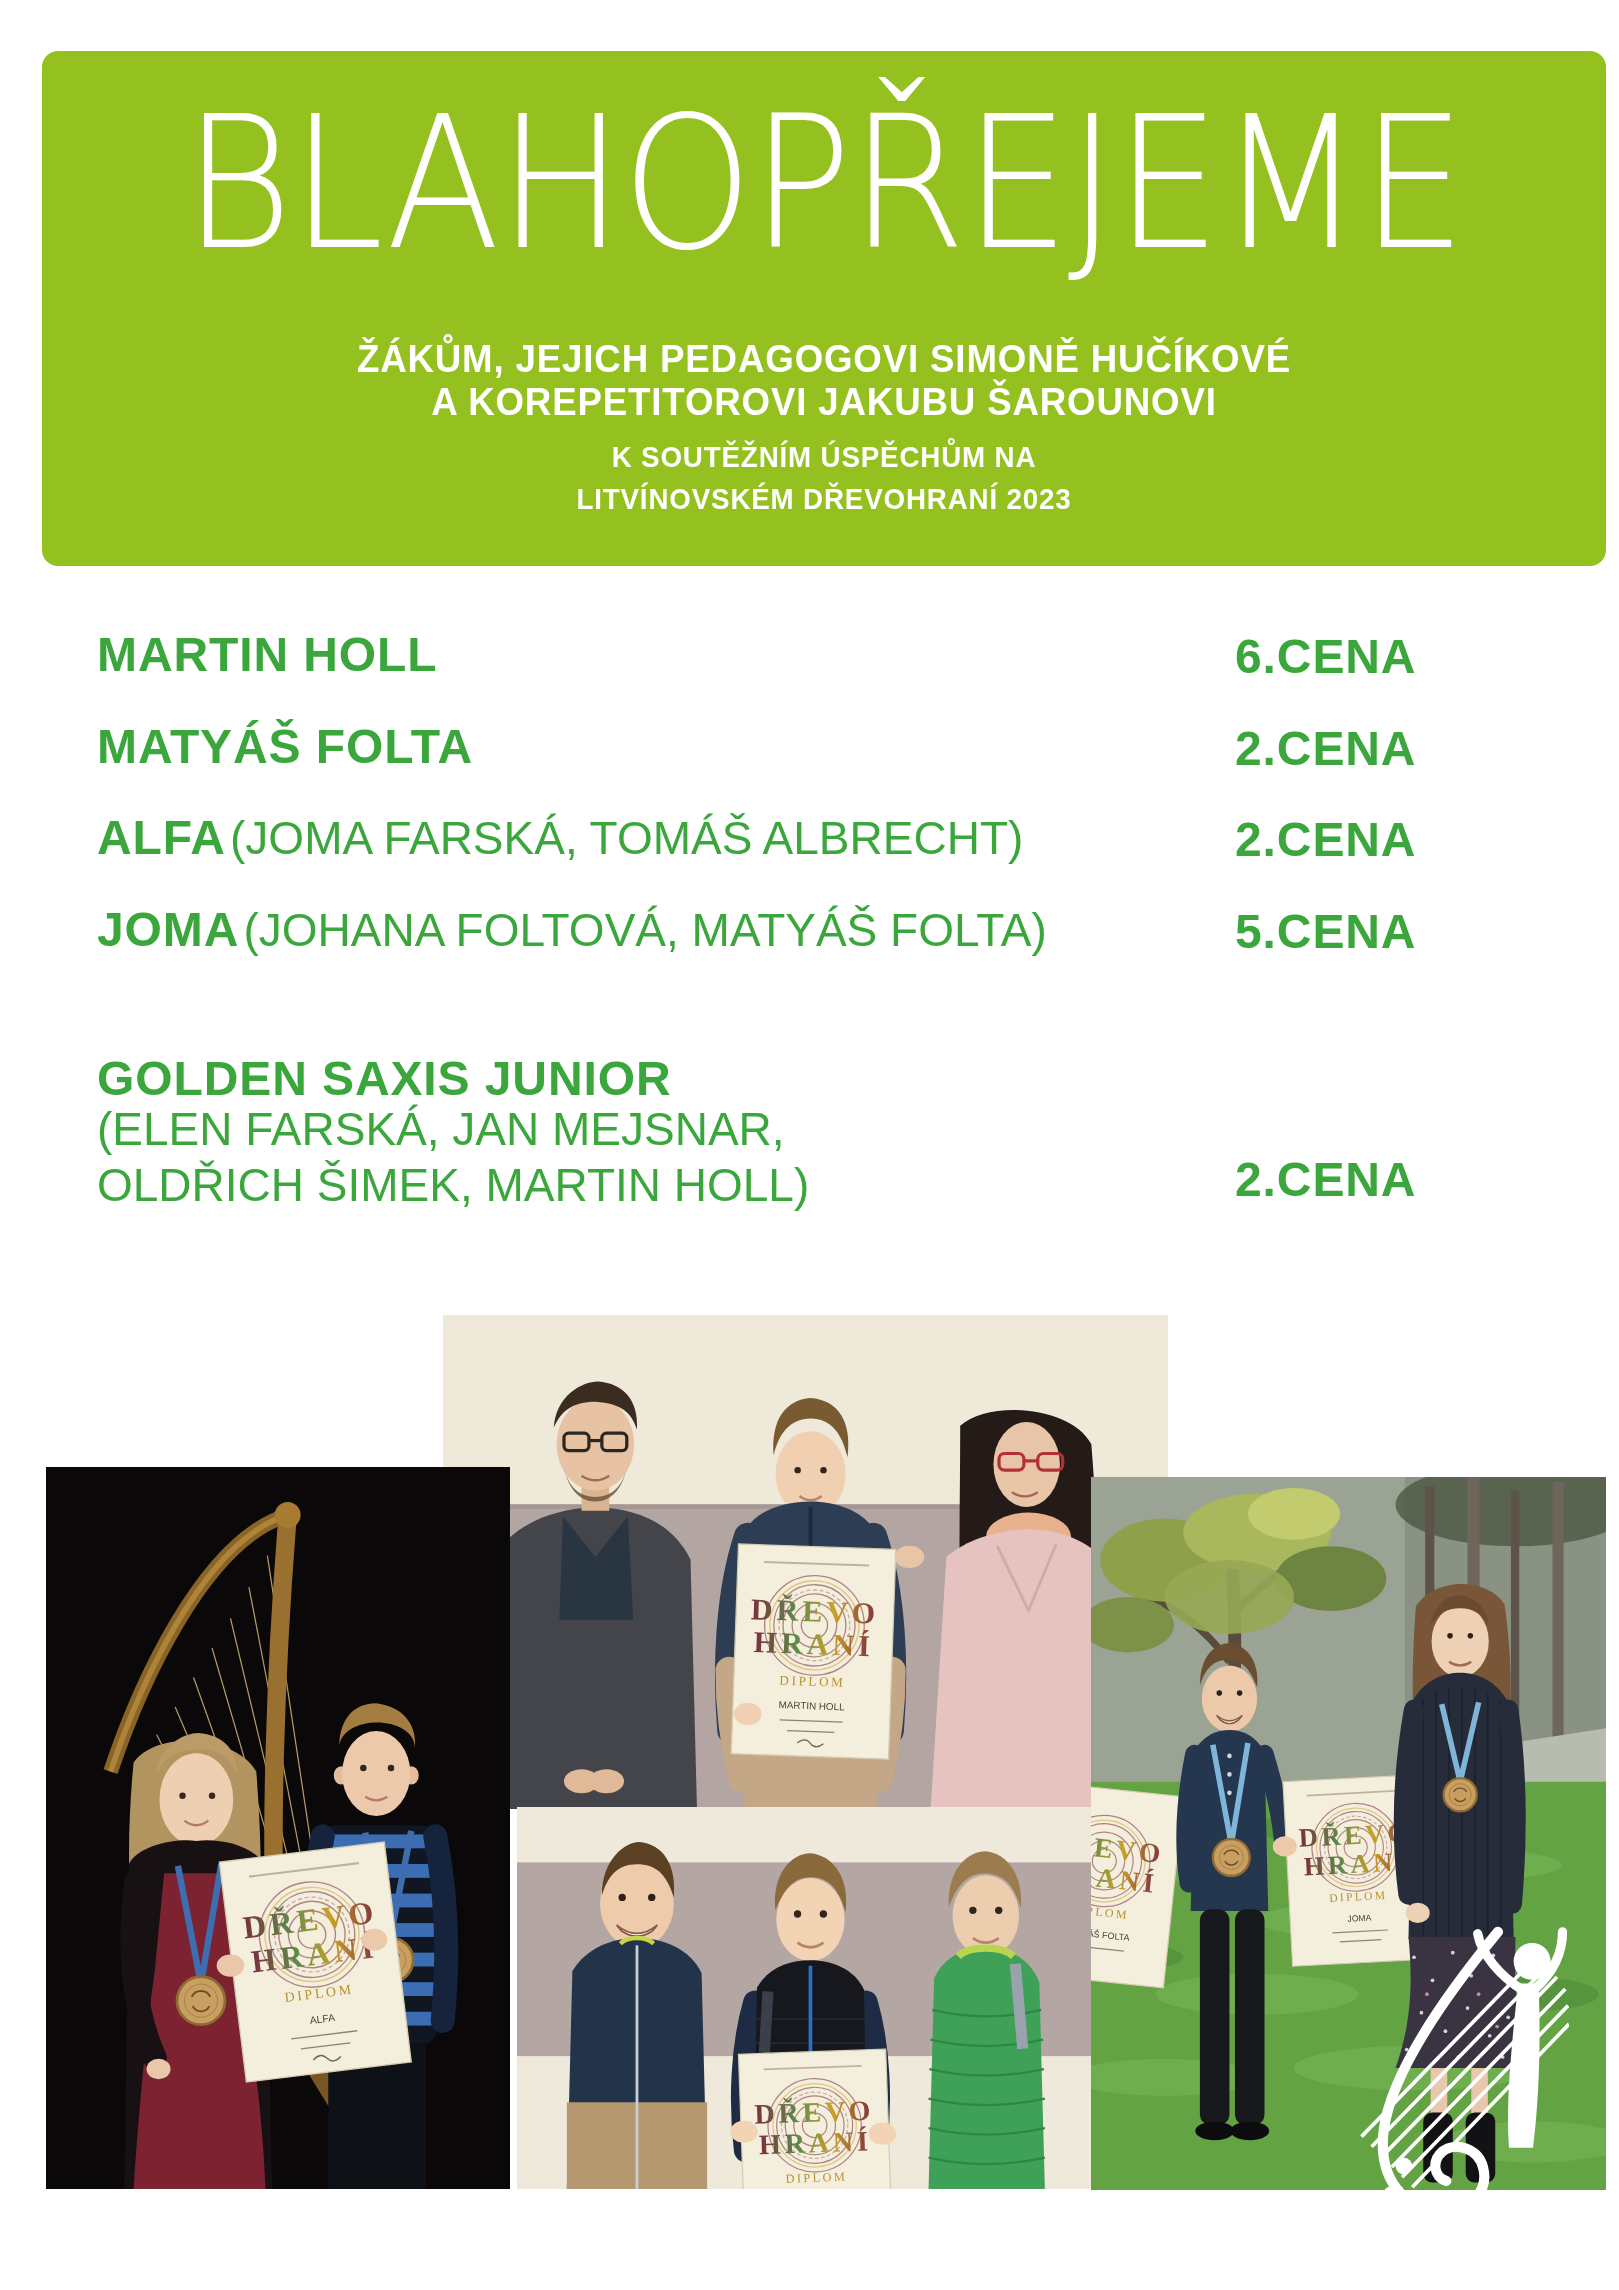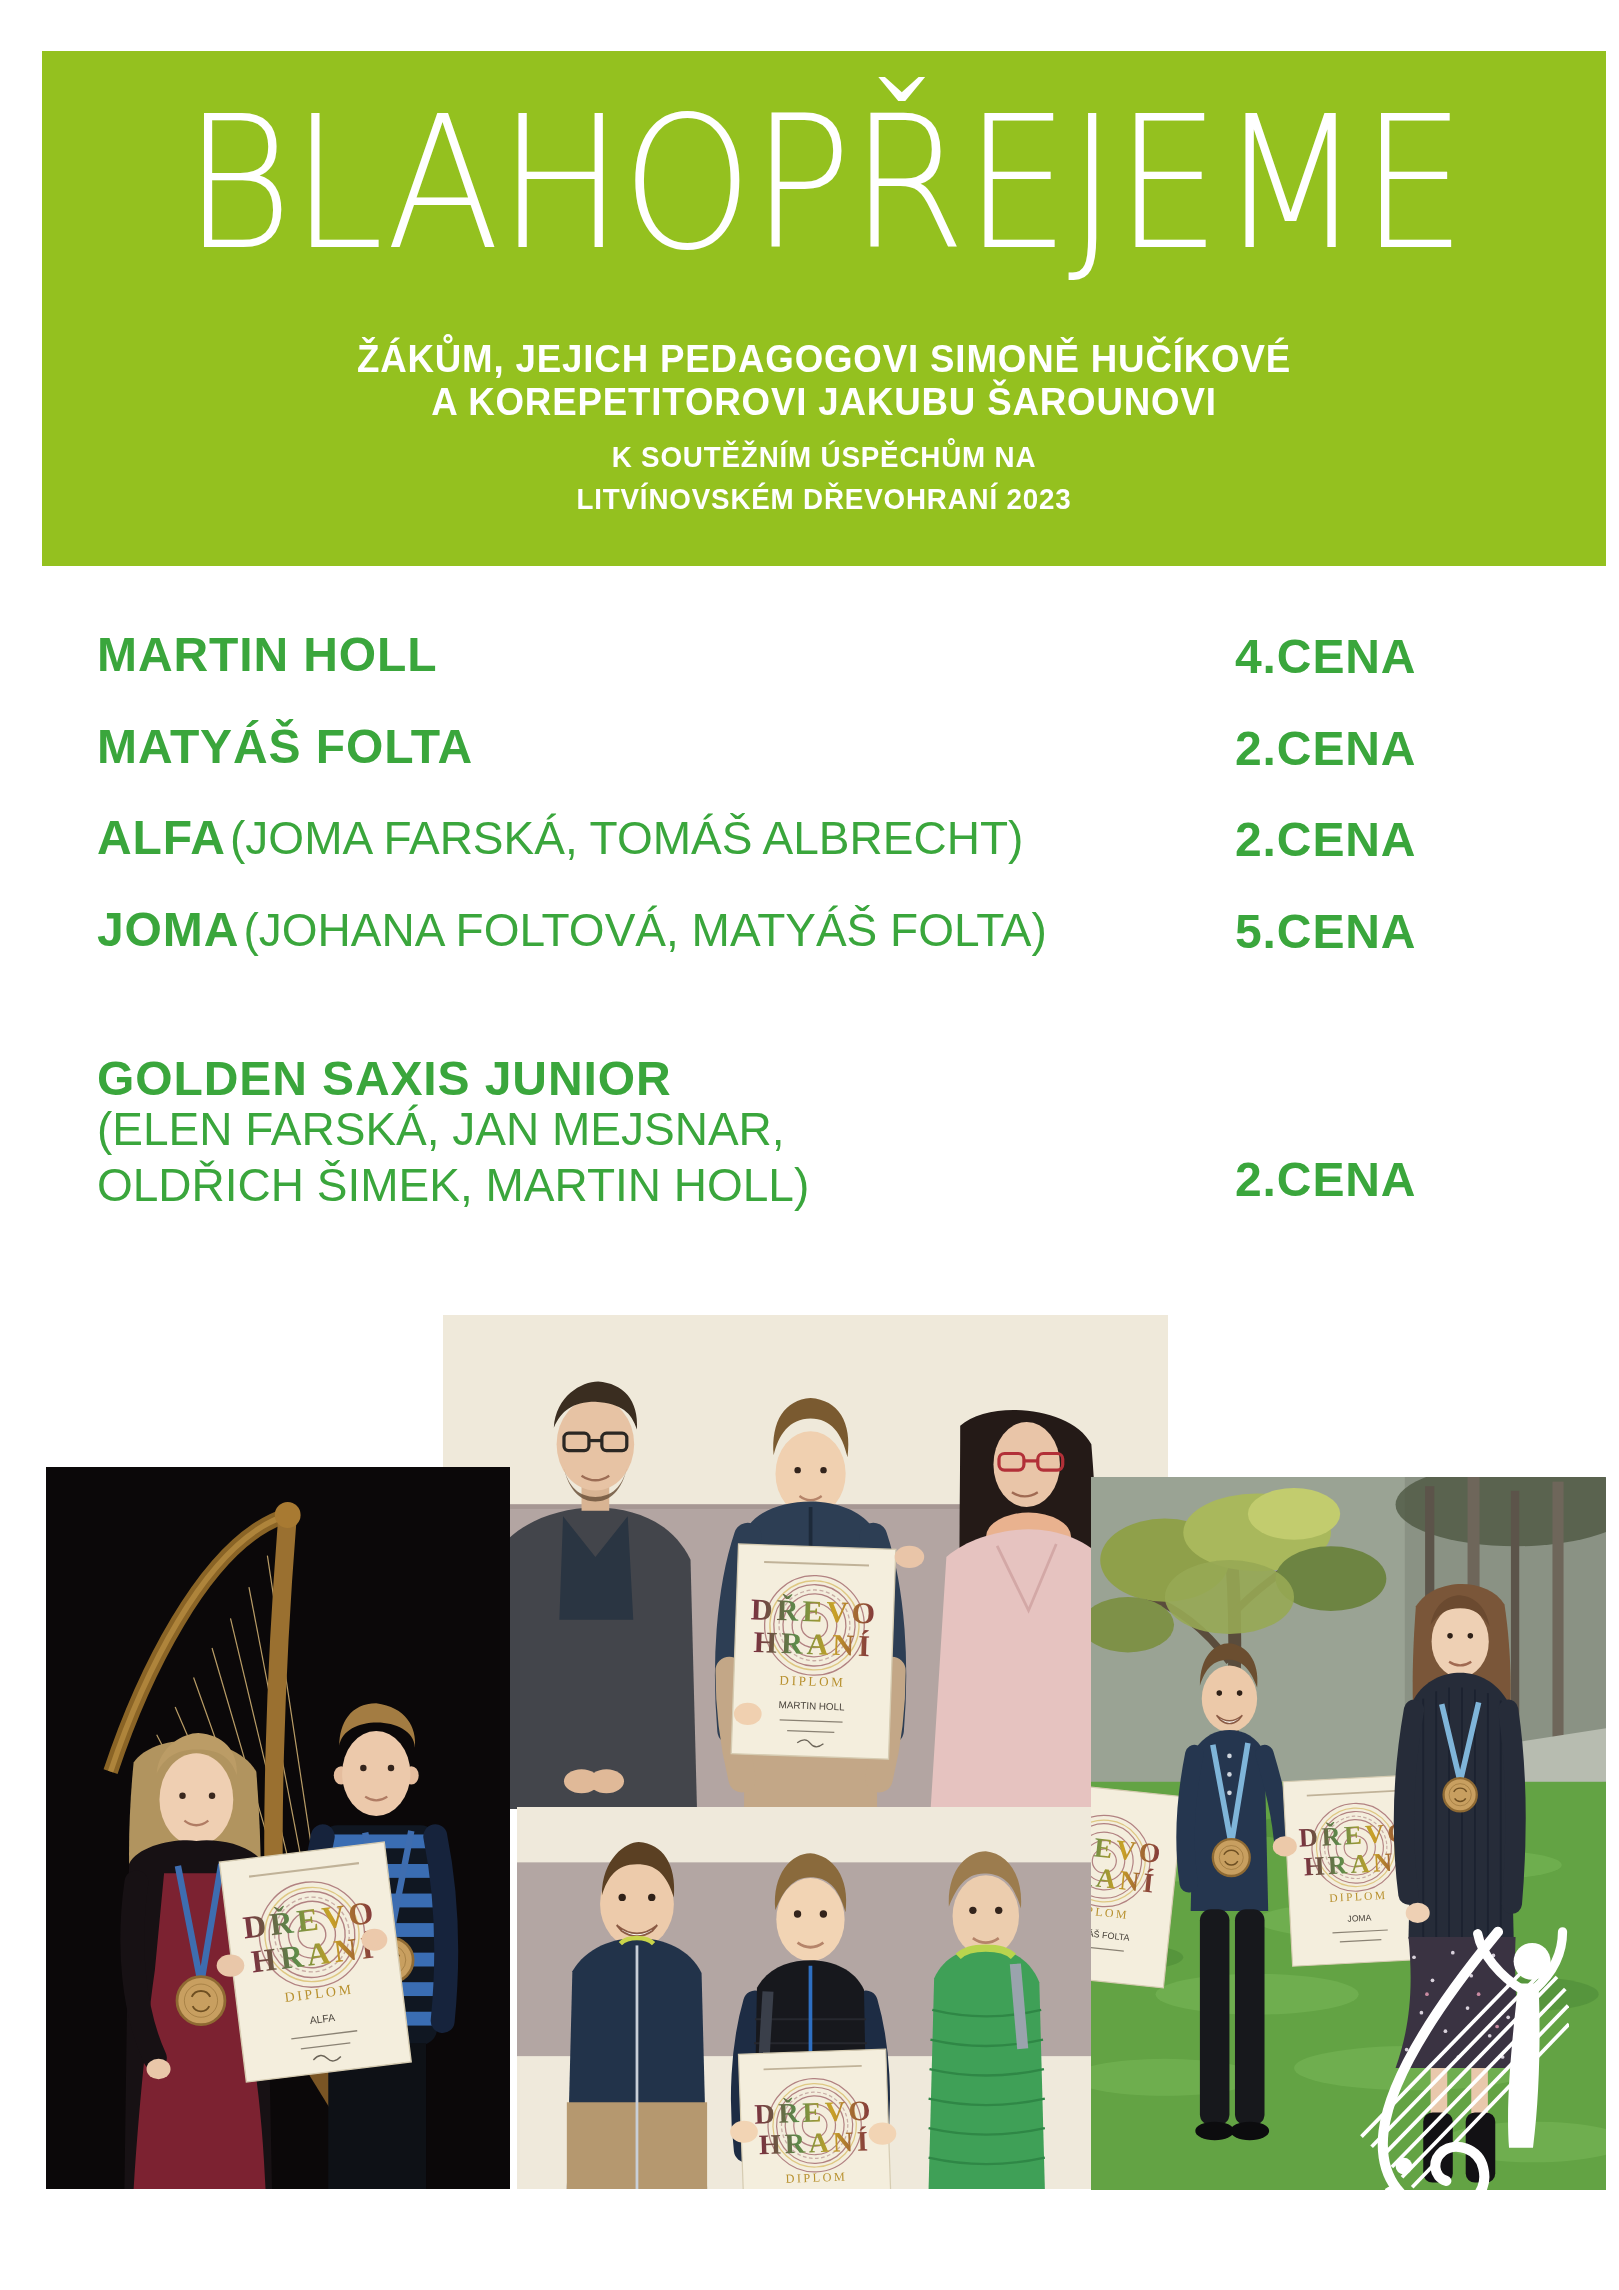--- a/index.html
+++ b/index.html
@@ -1,20 +1,20 @@
 <!DOCTYPE html>
 <html style="font-size:14.8px"><head>
 <meta charset="utf-8">
 <style>
   html,body{margin:0;padding:0;}
   body{font-family:"Liberation Sans",sans-serif;background:#ffffff;}
   .page{position:relative;width:1620px;height:2291px;background:#fff;overflow:hidden;}
 
   
-  .banner{position:absolute;left:42px;top:51px;width:1564px;height:515px;background:#94c11f;color:#fff;}
+  .banner{position:absolute;left:42px;top:51px;width:1564px;height:515px;background:#94c11f;color:#fff;border-radius:16px;}
   .banner-title{position:absolute;top:41px;left:0;width:100%;text-align:center;
     font-family:"DejaVu Sans","Liberation Sans",sans-serif;font-weight:200;
     font-size:183px;line-height:1;letter-spacing:-1.8px;transform:scaleX(.91);transform-origin:center;white-space:nowrap;}
   .banner-sub{position:absolute;left:0;width:100%;text-align:center;font-weight:bold;line-height:1;
     letter-spacing:0.9px;transform:scaleX(.94);transform-origin:center;white-space:nowrap;}
   .sub-big{font-size:39px;}
   .sub-small{font-size:29.5px;}
   .s1{top:288px;} .s2{top:331px;} .s3{top:391px;} .s4{top:433px;}
 
   
@@ -46,21 +46,21 @@
     <div class="banner-sub sub-big s1">ŽÁKŮM, JEJICH PEDAGOGOVI SIMONĚ HUČÍKOVÉ</div>
     <div class="banner-sub sub-big s2">A KOREPETITOROVI JAKUBU ŠAROUNOVI</div>
     <div class="banner-sub sub-small s3">K SOUTĚŽNÍM ÚSPĚCHŮM NA</div>
     <div class="banner-sub sub-small s4">LITVÍNOVSKÉM DŘEVOHRANÍ 2023</div>
   </header>
 
   <section>
     <div class="result-row green-txt r0">
       <span class="rname">MARTIN HOLL</span>
     </div>
-    <span class="rprize green-txt pz0">4.CENA</span>
+    <span class="rprize green-txt pz0">6.CENA</span>
 
     <div class="result-row green-txt r1">
       <span class="rname">MATYÁŠ FOLTA</span>
     </div>
     <span class="rprize green-txt pz1">2.CENA</span>
 
     <div class="result-row green-txt r2">
       <span class="rname">ALFA</span>
       <span class="rmembers">(JOMA FARSKÁ, TOMÁŠ ALBRECHT)</span>
     </div>

